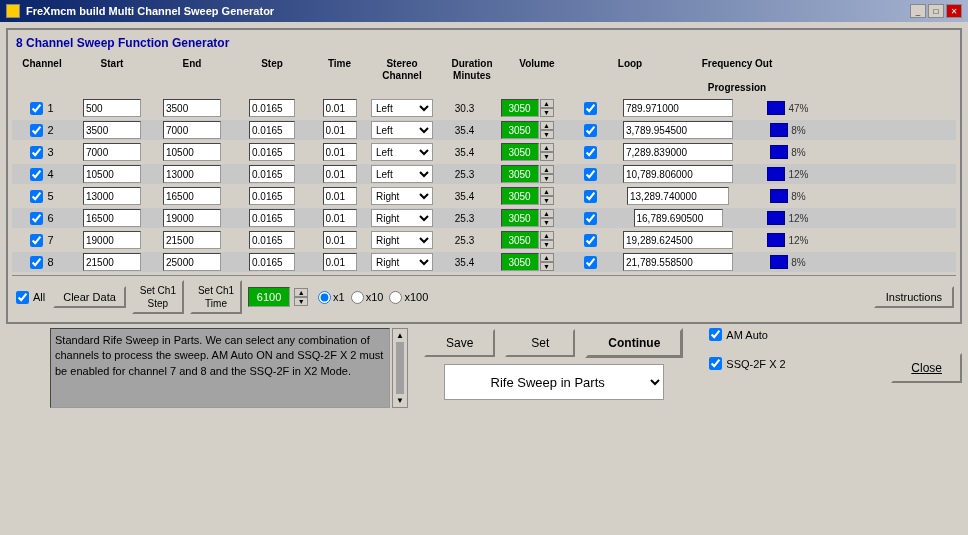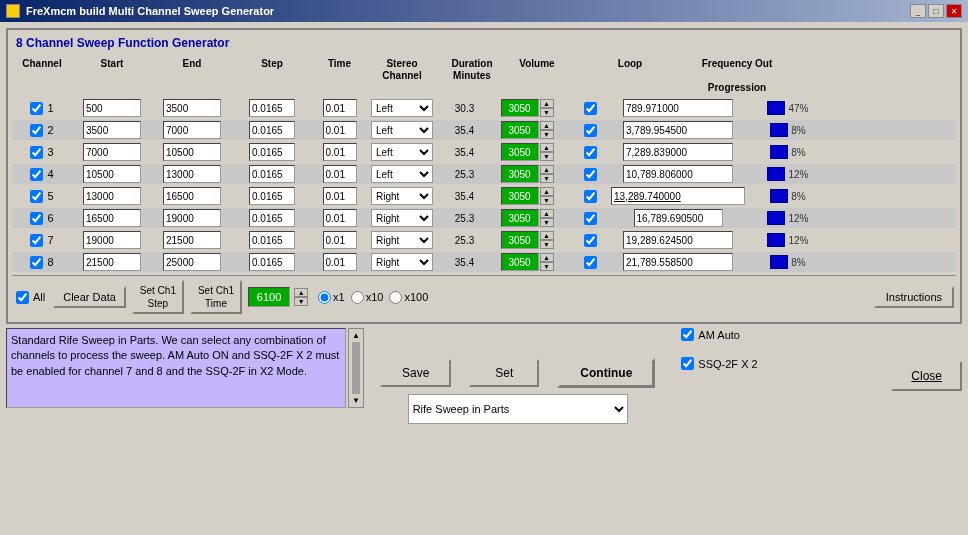--- a/index.html
+++ b/index.html
@@ -217,29 +217,30 @@
       align-items: center;
       gap: 2px;
       font-size: 11px;
     }
     .lower-section {
       display: flex;
       gap: 6px;
       margin-top: 4px;
     }
     .description-box {
-      background: #c4b5fd;
+      background: #a3a3a3;
       border: 1px inset #999;
       width: 340px;
       height: 80px;
       font-size: 11px;
       padding: 4px;
       overflow-y: auto;
       line-height: 1.4;
       flex-shrink: 0;
+      margin-left: 44px;
     }
     .scrollbar-area {
       display: flex;
       gap: 2px;
     }
     .desc-scroll {
       width: 16px;
       height: 80px;
       background: #d4d0c8;
       border: 1px solid #888;
@@ -249,23 +250,22 @@
     }
     .action-buttons {
       display: flex;
       flex-direction: column;
       gap: 6px;
       align-items: center;
       padding: 0 10px;
     }
     .action-row {
       display: flex;
-      gap: 18px;
-      align-items: center;
-      margin-top: 30px;
+      gap: 10px;
+      align-items: center;
     }
     .action-btn {
       background: #d4d0c8;
       border: 2px outset #d4d0c8;
       padding: 5px 20px;
       font-size: 12px;
       cursor: pointer;
       min-width: 70px;
       text-align: center;
     }
@@ -277,22 +277,23 @@
       font-weight: bold;
       cursor: pointer;
       min-width: 80px;
     }
     .dropdown-row {
       display: flex;
       align-items: center;
     }
     .preset-select {
       width: 220px;
-      height: 30px;
-      font-size: 11px;
+      height: 36px;
+      font-size: 13px;
+      text-align: center;
     }
     .checkboxes-right {
       display: flex;
       flex-direction: column;
       gap: 16px;
       padding: 0 10px;
     }
     .check-label {
       display: flex;
       align-items: center;
@@ -544,21 +545,21 @@
       <div class="volume-display">3050</div>
       <div class="vol-arrows">
         <div class="vol-btn">▲</div>
         <div class="vol-btn">▼</div>
       </div>
     </div>
     <div class="cell">
       <input type="checkbox" checked="" style="">
     </div>
     <div class="cell">
-      <input type="text" class="freq-input" value="13,289.740000" style="width: 134px; text-decoration: underline;">
+      <input type="text" class="freq-input" value="13,289.740000" style="width: 102px;">
     </div>
     <div class="cell prog-bar-container">
       <div class="blue-block"></div>
       <span class="prog-text">8%</span>
     </div>
   </div>
         <div class="channel-row" style="background: rgb(200, 200, 200); display: grid; grid-template-columns: 60px 80px 80px 80px 55px 70px 55px 70px 56px 120px 100px; align-items: center; margin-bottom: 2px;">
     <div class="cell">
       <input type="checkbox" checked="" style="margin-right: 4px;">
       <span>6</span>

